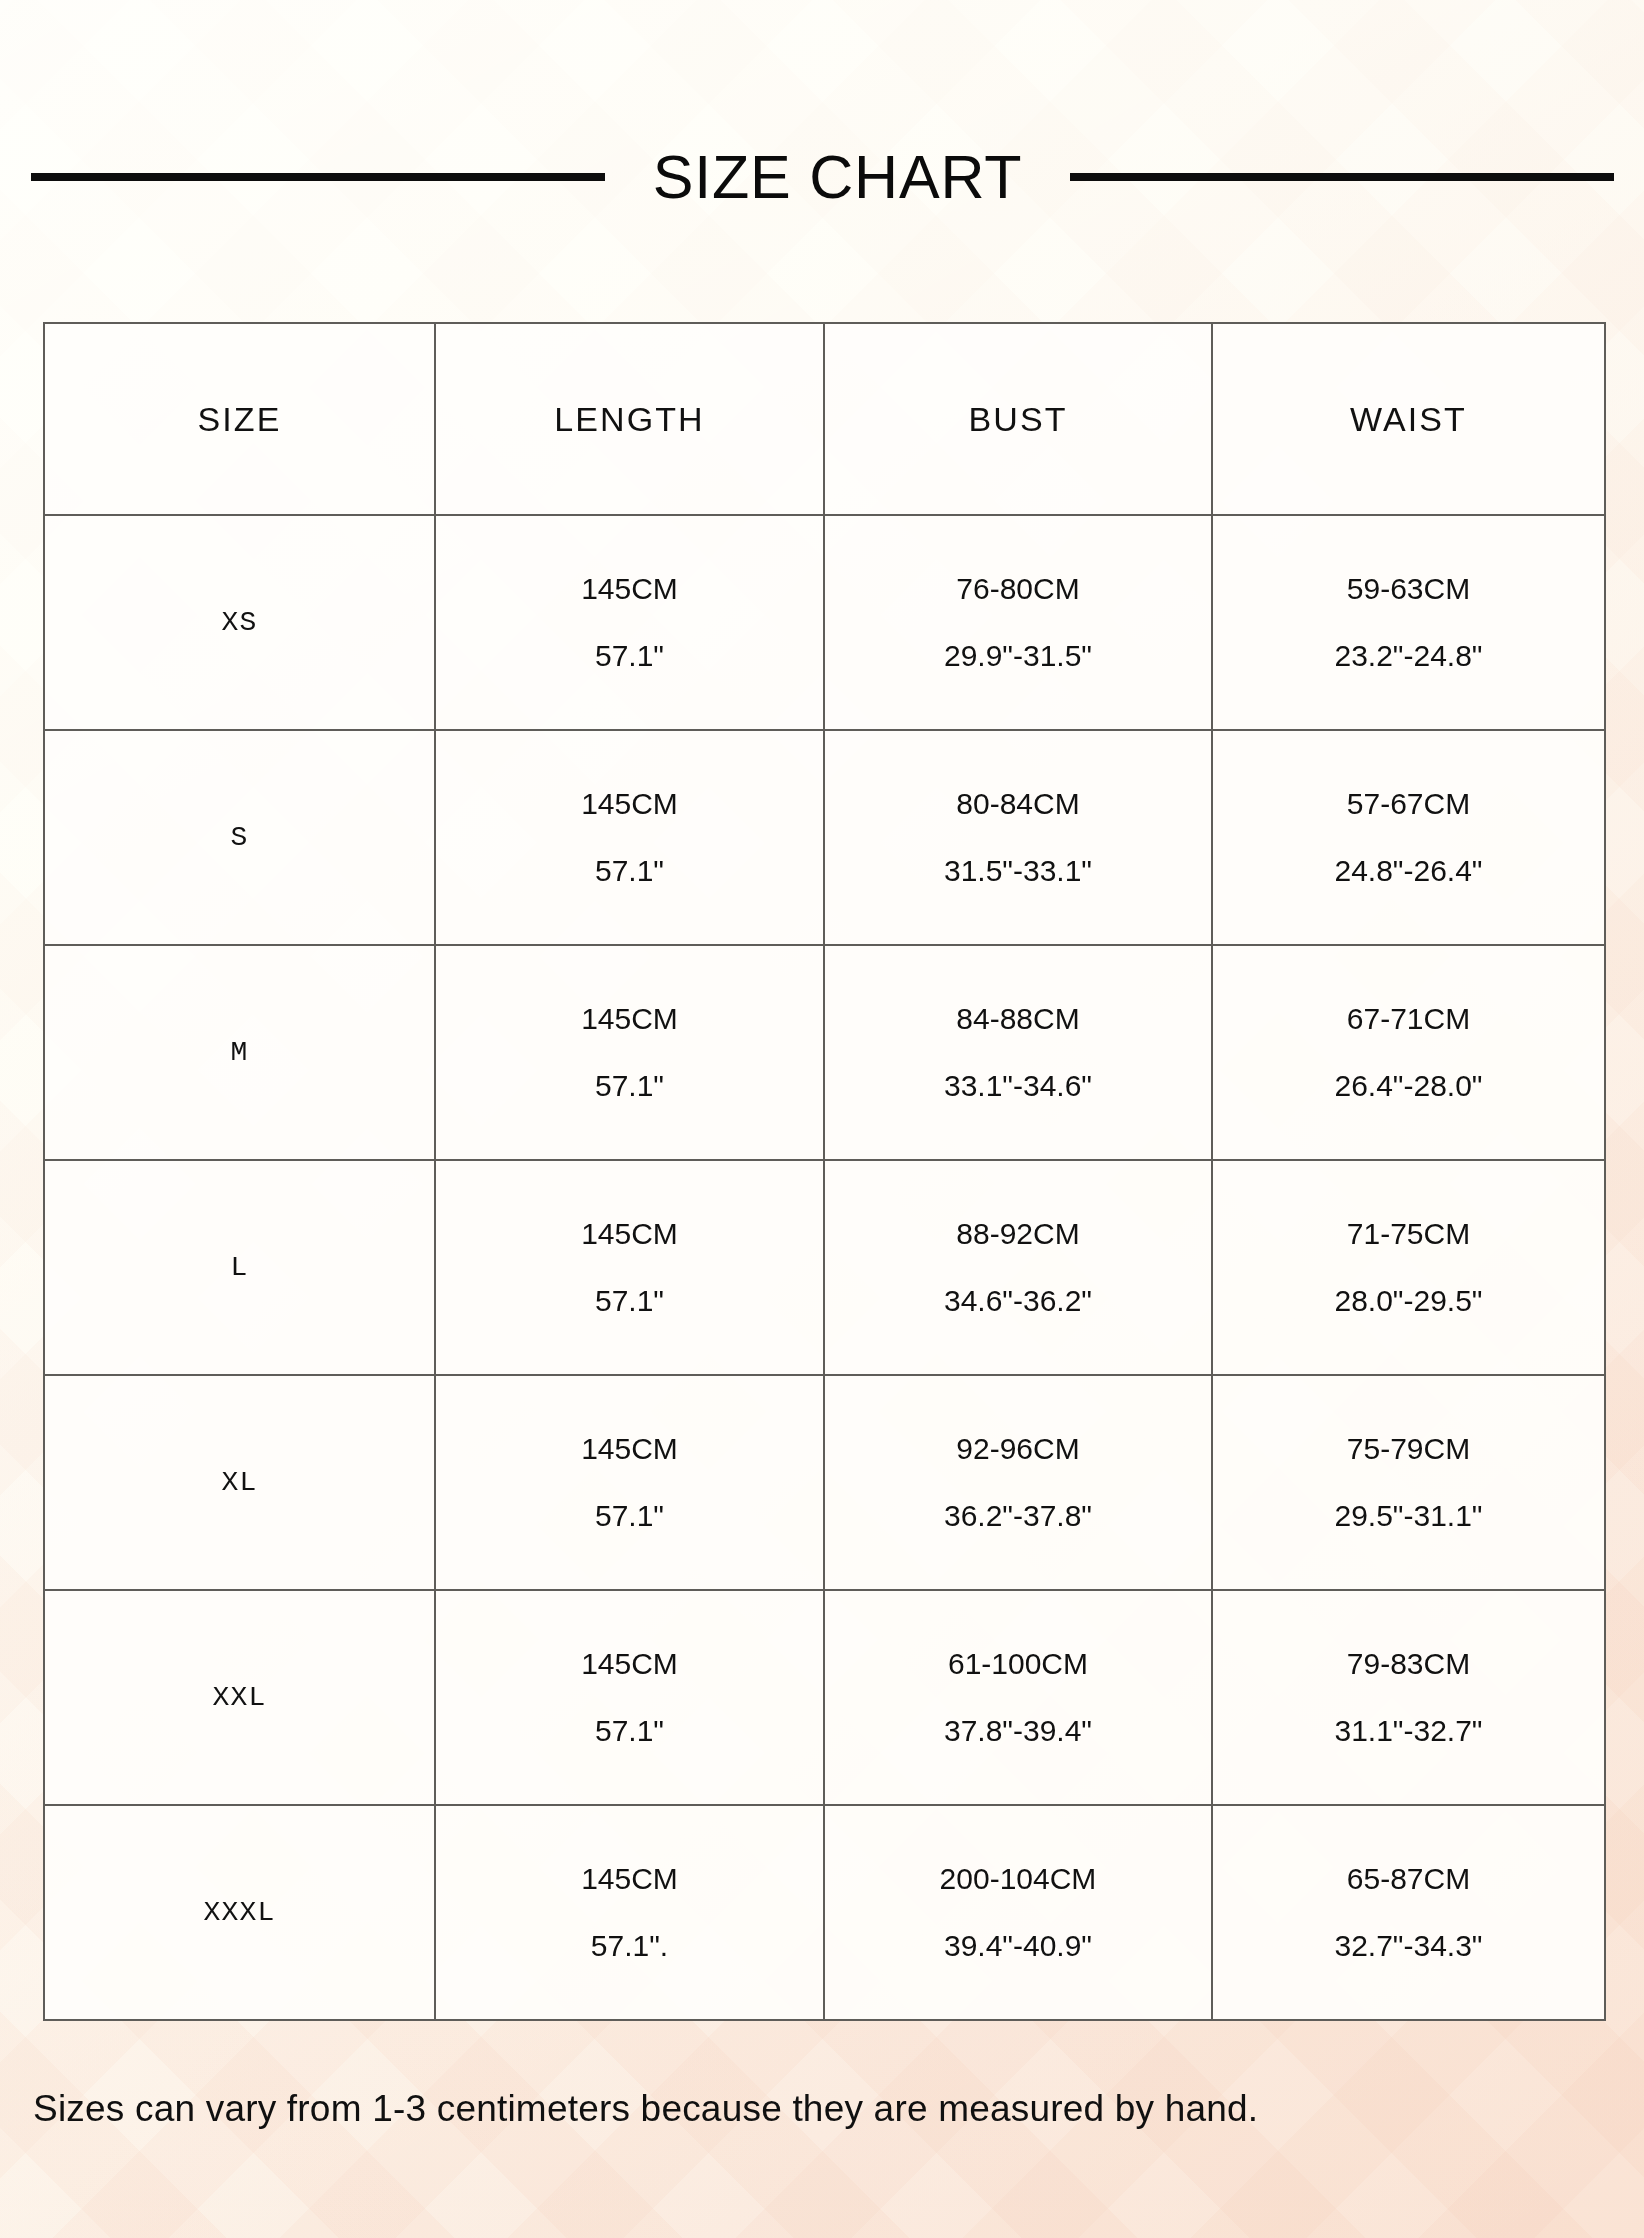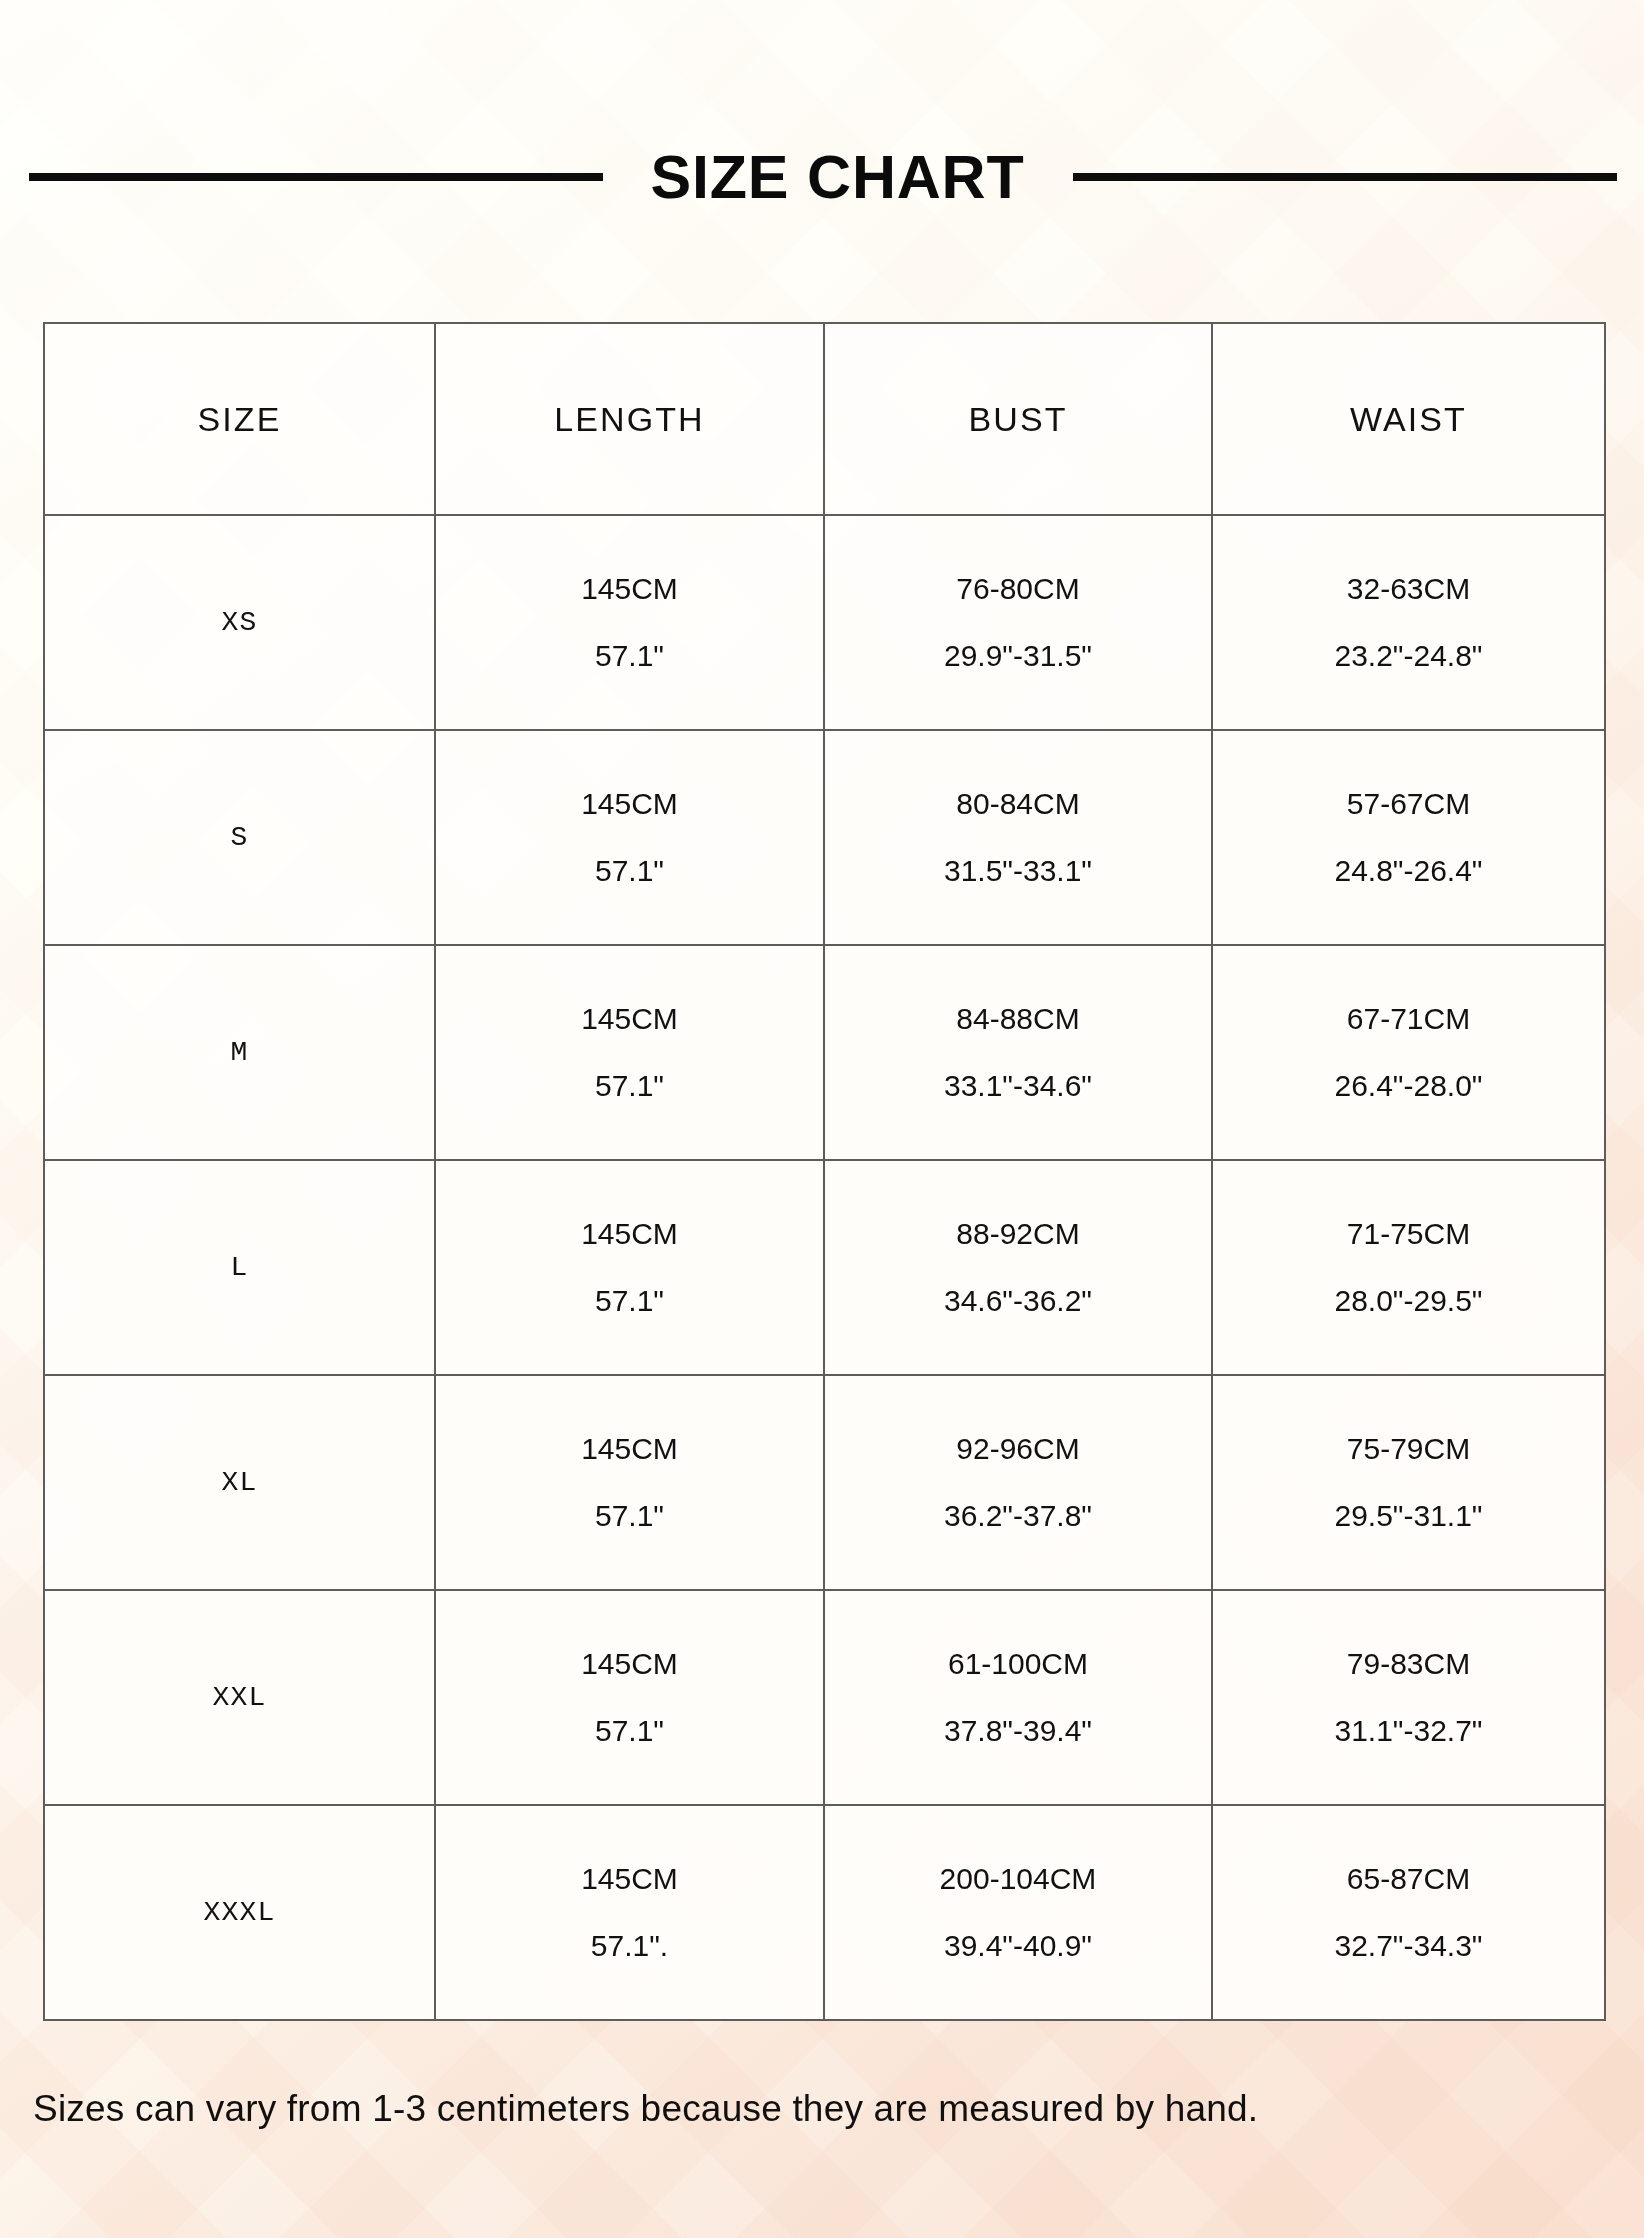--- a/index.html
+++ b/index.html
@@ -79,21 +79,21 @@
   }
   .title-rule {
     height: 7.4px;
     background: #0d0d0d;
     flex: 0 0 auto;
   }
   .title-rule.left  { width: 574px; margin-right: 48px; }
   .title-rule.right { width: 544px; margin-left: 48px; }
   .chart-title {
     font-size: 61px;
-    font-weight: bold;
+    font-weight: normal;
     letter-spacing: 0.8px;
     color: #0b0b0b;
     white-space: nowrap;
     line-height: 1;
     font-family: "Liberation Sans", sans-serif;
   }
 
   
   .size-table-wrap {
     position: absolute;
@@ -203,21 +203,21 @@
               </div>
             </td>
             <td>
               <div class="meas">
                 <span class="cm">76-80CM</span>
                 <span class="in">29.9"-31.5"</span>
               </div>
             </td>
             <td>
               <div class="meas">
-                <span class="cm">32-63CM</span>
+                <span class="cm">59-63CM</span>
                 <span class="in">23.2"-24.8"</span>
               </div>
             </td>
           </tr>
           <tr>
             <td class="size-cell">S</td>
             <td>
               <div class="meas">
                 <span class="cm">145CM</span>
                 <span class="in">57.1"</span>

